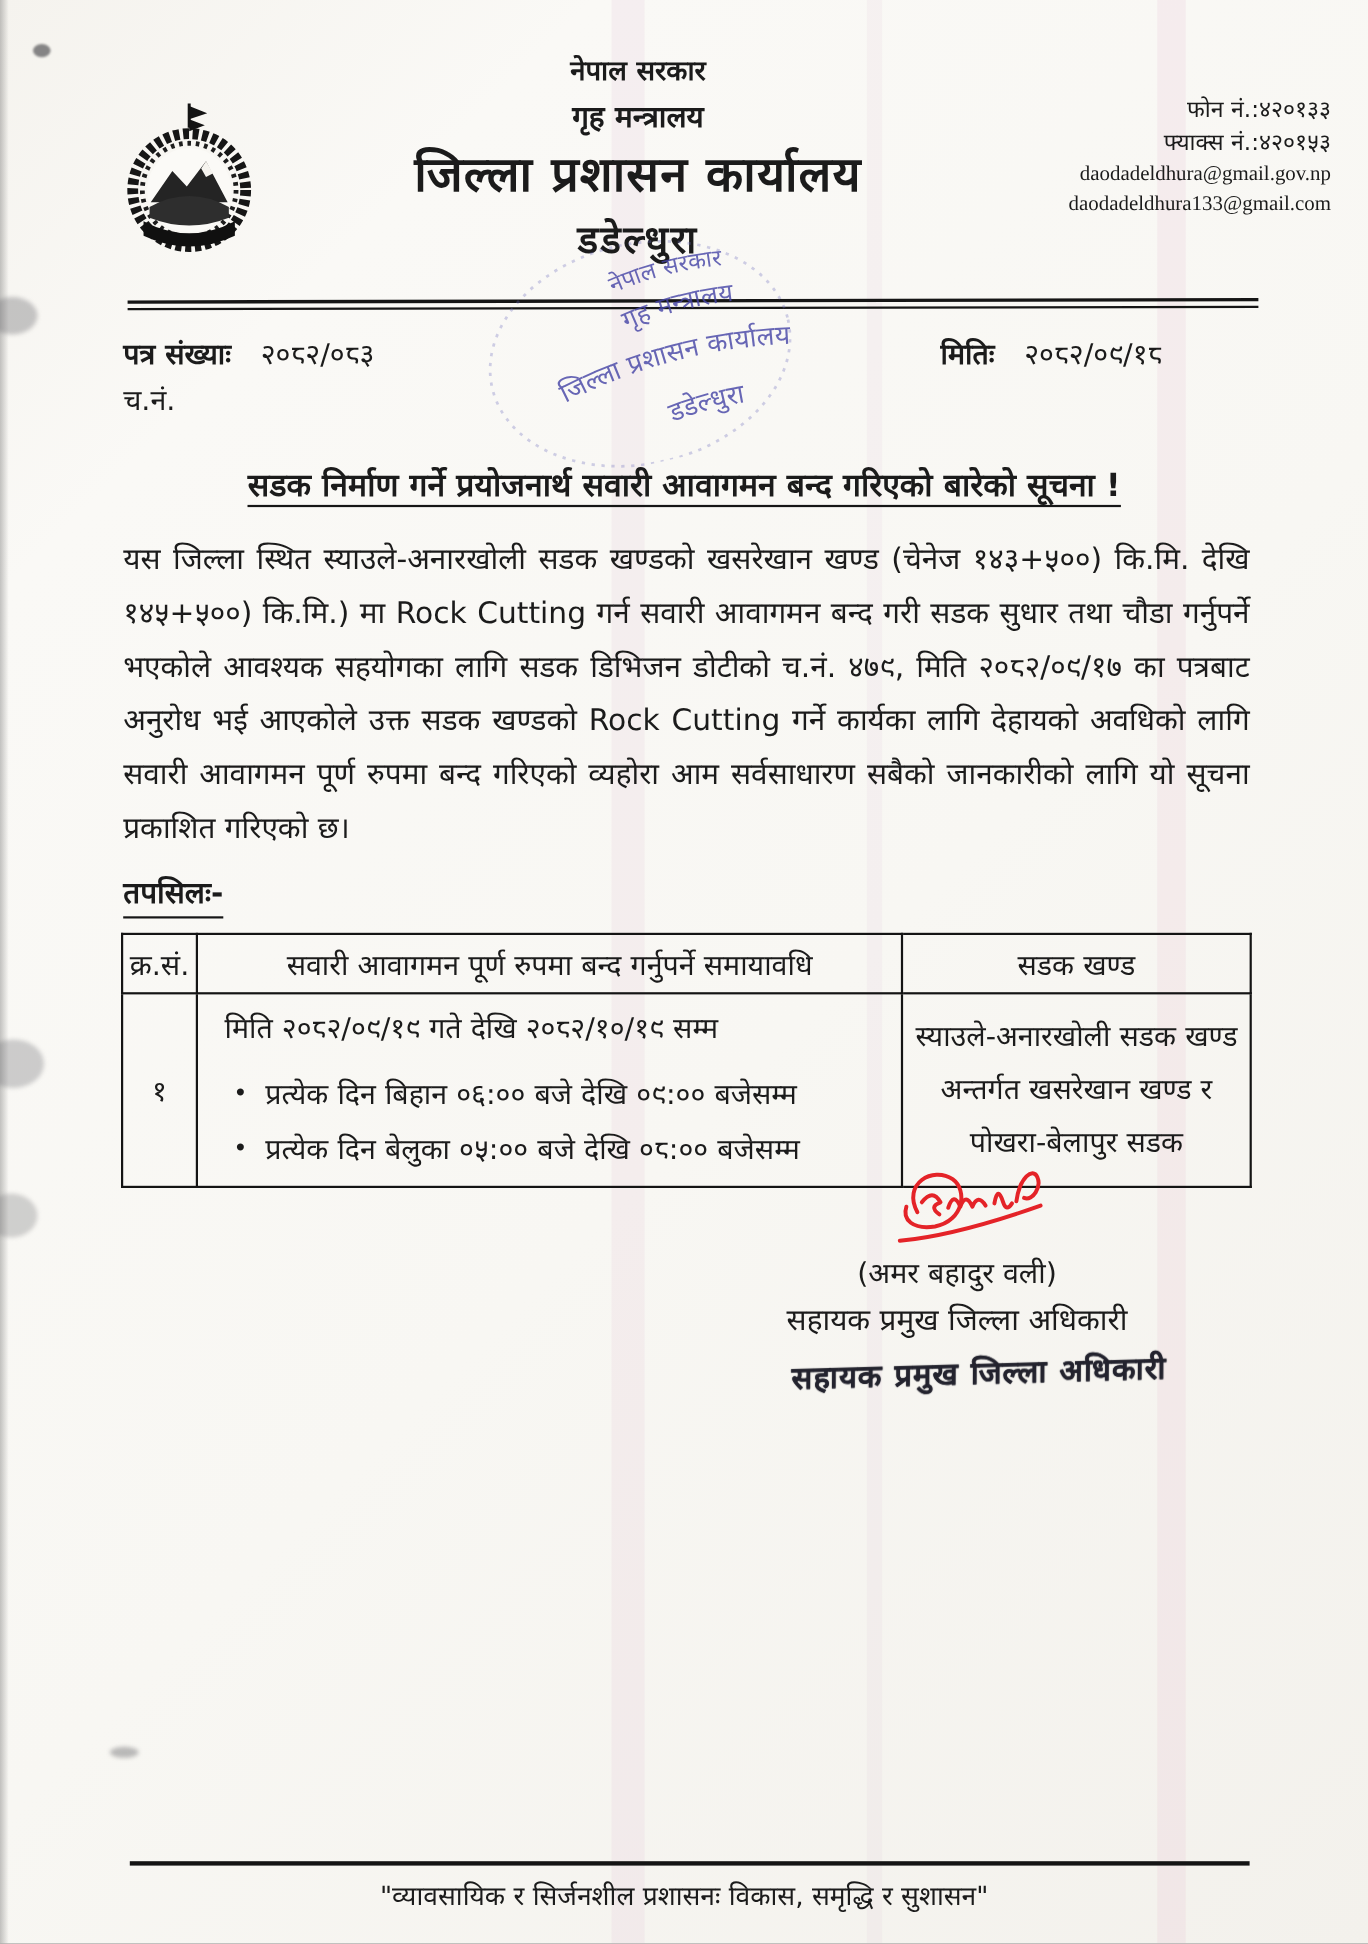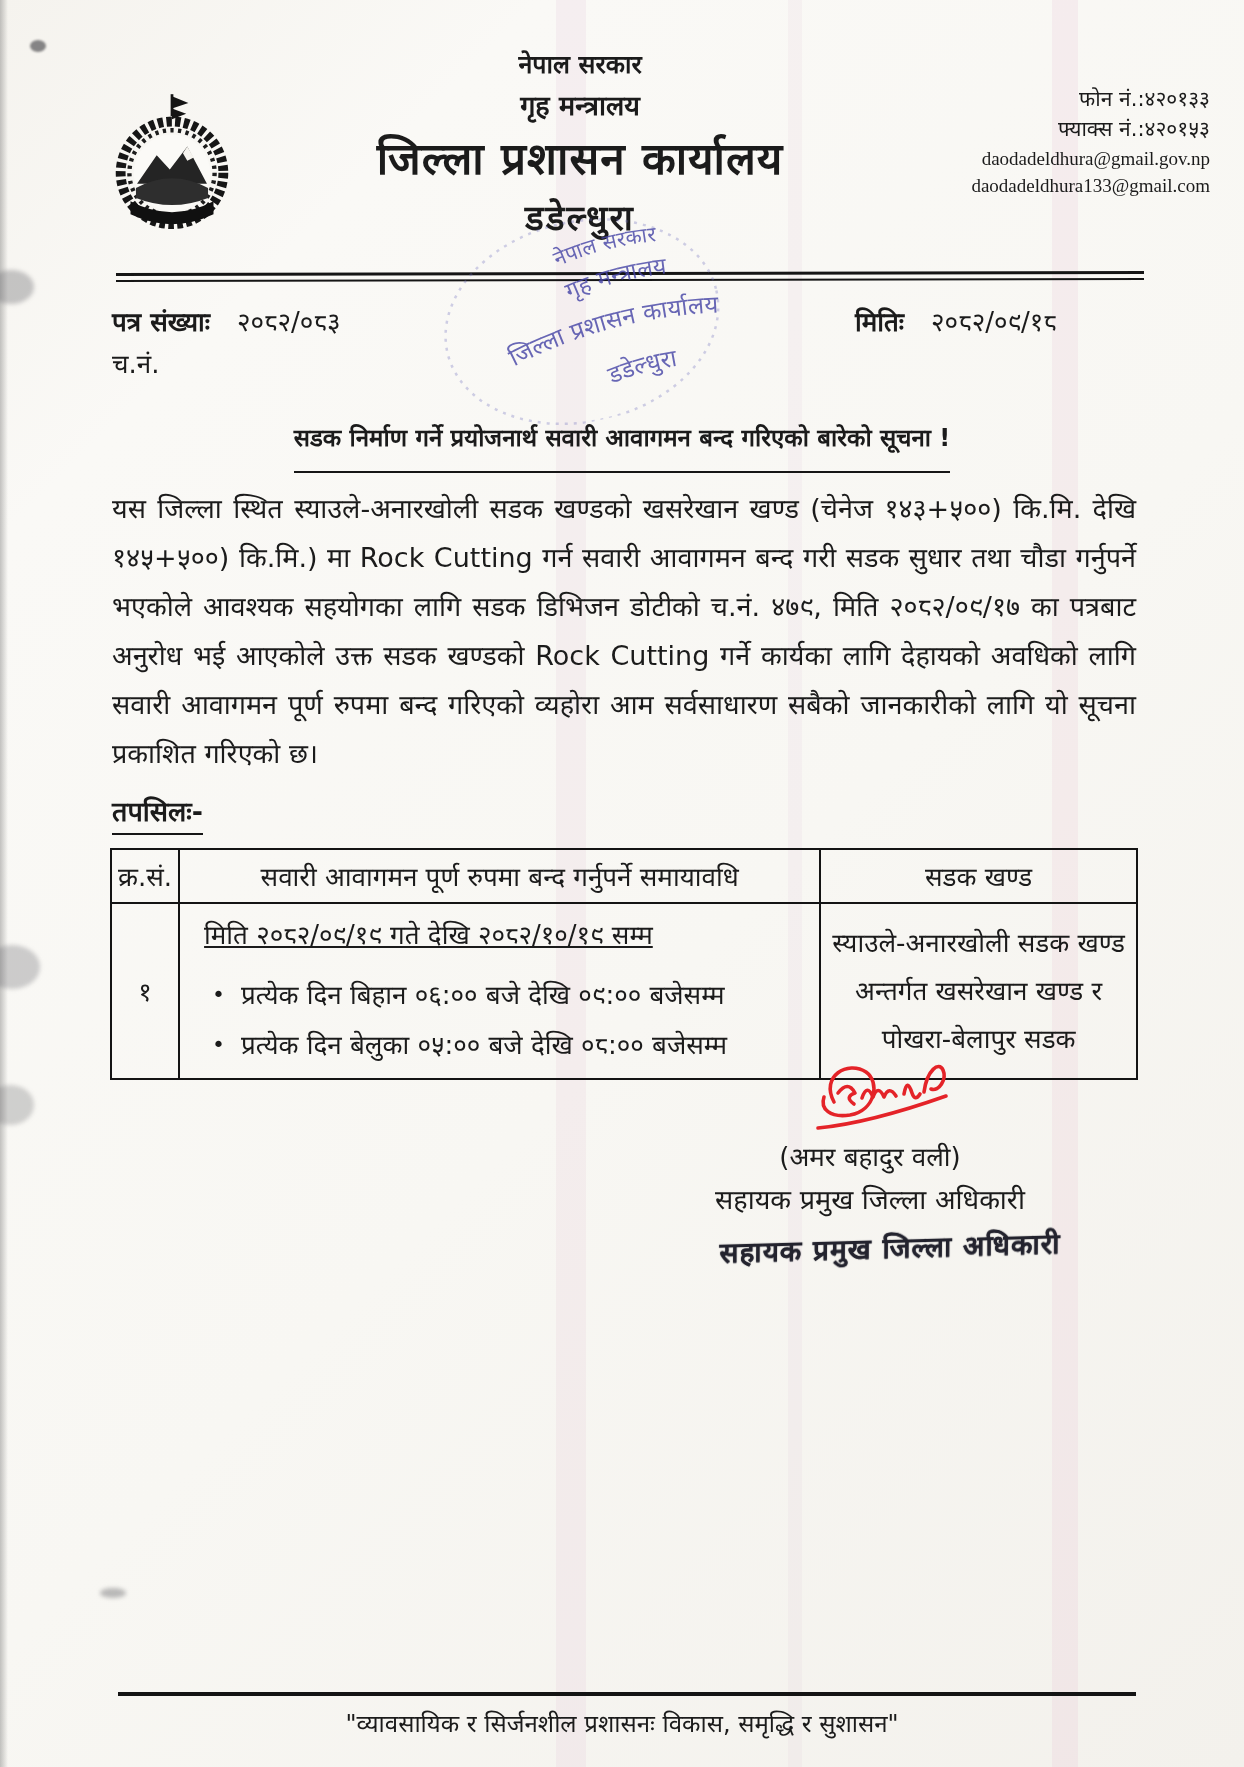--- a/index.html
+++ b/index.html
@@ -41,40 +41,40 @@
 
   .stamp-blue { position:absolute; left:430px; top:205px; width:360px; height:210px;
     transform:rotate(-13deg); opacity:.88; pointer-events:none; }
 
   .meta-left  { position:absolute; left:112px; top:303px; font-size:26px; }
   .meta-ch    { position:absolute; left:112px; top:345px; font-size:26px; }
   .meta-right { position:absolute; left:855px; top:303px; font-size:26px; white-space:nowrap; }
   .meta-left span, .meta-right span { margin-left:27px; }
 
   .title-wrap { position:absolute; left:0; top:420px; width:1244px; text-align:center; }
-  .title { display:inline-block; font-size:24px; font-weight:bold;
-    border-bottom:2.5px solid #161616; padding-bottom:18px; }
+  .title { display:inline-block; font-size:29px; font-weight:bold;
+    border-bottom:2.5px solid #161616; padding-bottom:0; }
 
   .body-par { position:absolute; left:112px; top:484px; width:1024px;
     font-size:27px; line-height:49px; text-align:justify; }
 
   .tapasil { display:inline-block; position:absolute; left:112px; top:792px;
     font-size:27px; font-weight:bold; border-bottom:2.5px solid #161616; padding-bottom:4px; }
 
   
   table.notice { position:absolute; left:110px; top:848px; width:1028px;
     border-collapse:collapse; }
   table.notice th, table.notice td { border:2.5px solid #141414; }
   table.notice th { font-size:26px; font-weight:normal; padding:8px 6px; }
   th.c1, td.c1 { width:66px; text-align:center; }
   th.c2 { width:644px; }
   th.c3 { width:318px; }
   td.c1 { font-size:26px; }
   td.c2 { font-size:26px; padding:12px 10px 14px 24px; vertical-align:top; }
-  td.c2 .period { margin-bottom:24px;text-decoration:underline; }
+  td.c2 .period { margin-bottom:24px; }
   td.c2 .blt { display:flex; gap:16px; margin:12px 0 0 8px; }
   td.c2 .dot { font-size:22px; line-height:38px; }
   td.c3 { font-size:26px; text-align:center; padding:10px 8px; line-height:1.85; }
 
   
   .sig-ink { position:absolute; left:788px; top:1048px; width:180px; height:100px; }
   .sig-name { position:absolute; left:700px; top:1138px; width:340px; text-align:center; font-size:26px; }
   .sig-desig { position:absolute; left:660px; top:1180px; width:420px; text-align:center; font-size:27px; }
   .sig-stamp { position:absolute; left:690px; top:1228px; width:400px; text-align:center;
     font-size:28px; font-weight:bold; color:#23232e; letter-spacing:1px;

